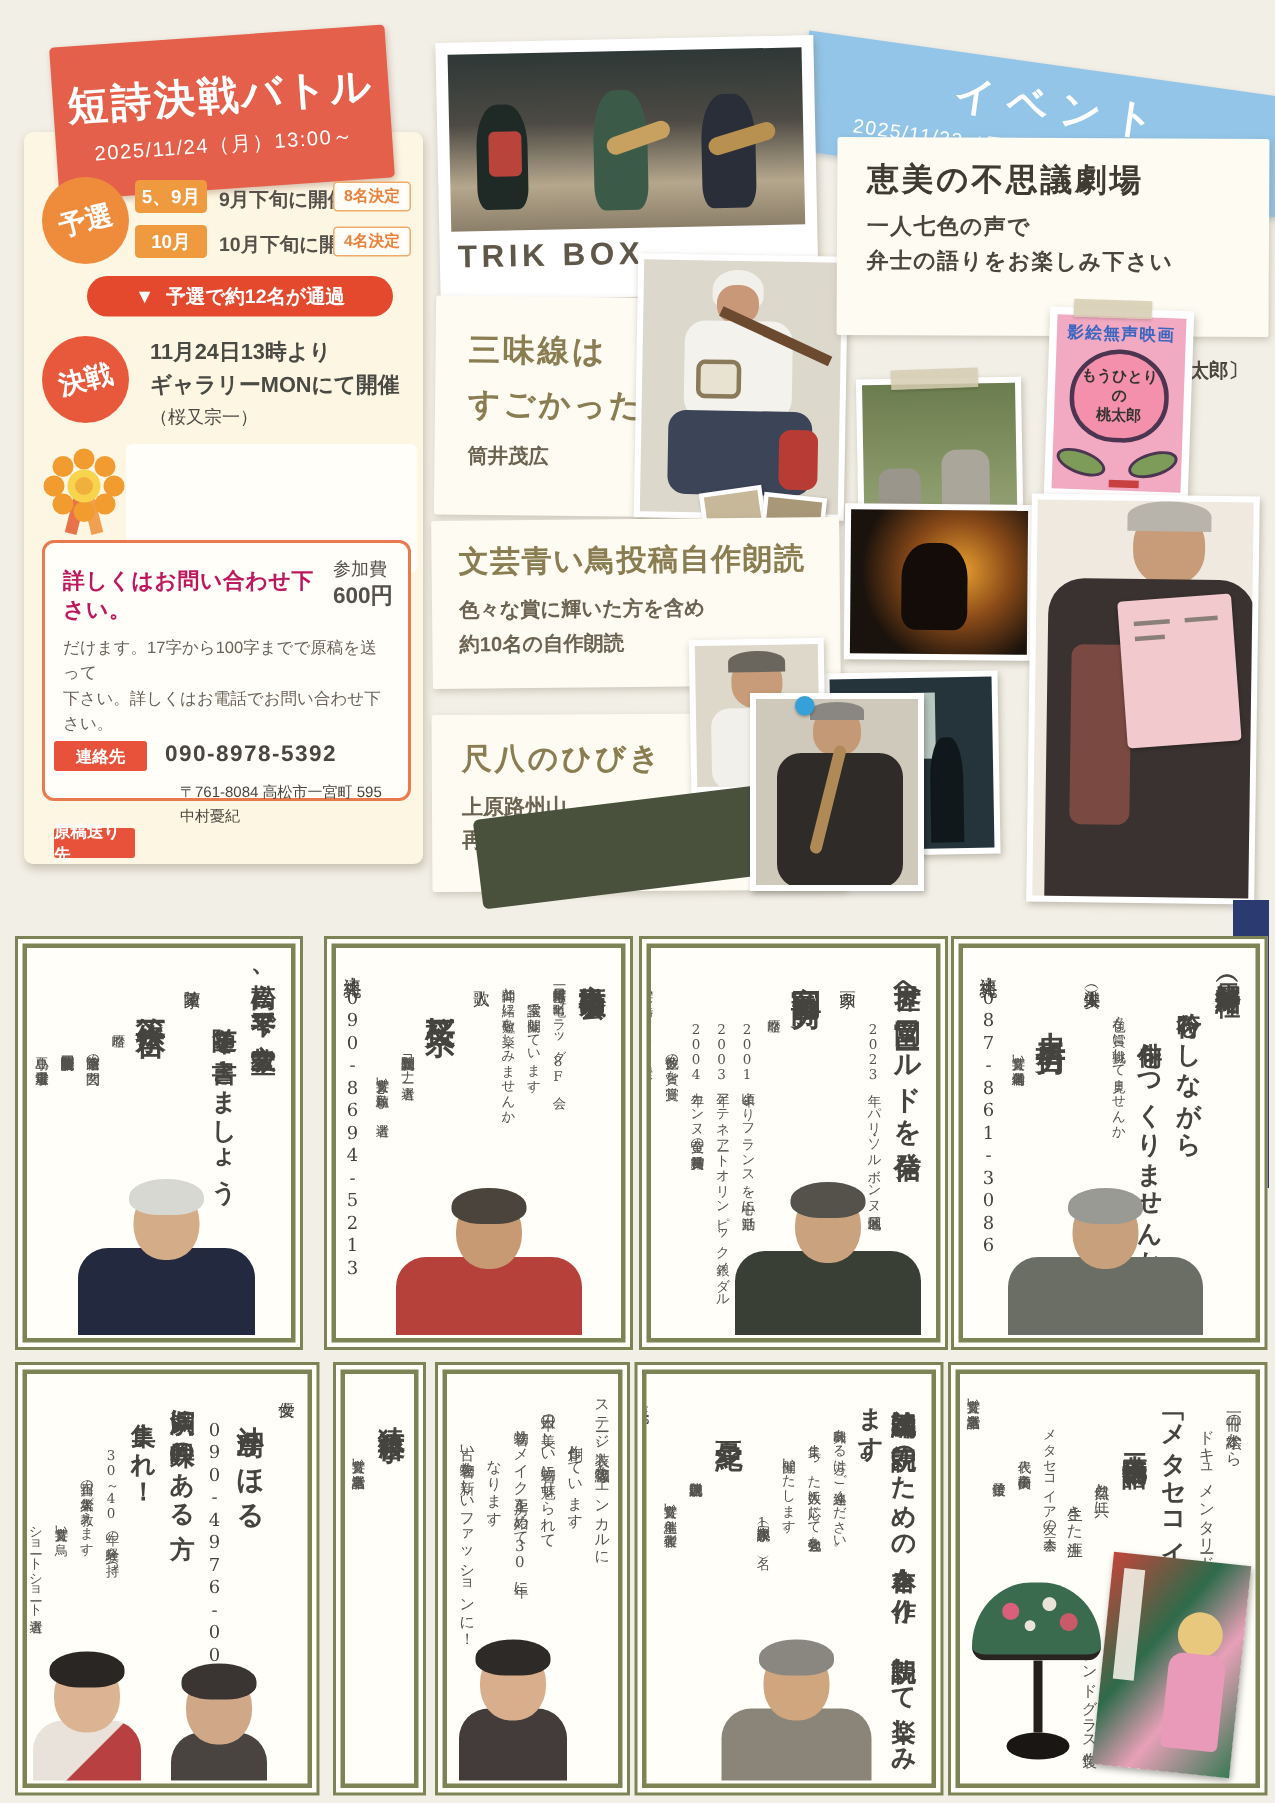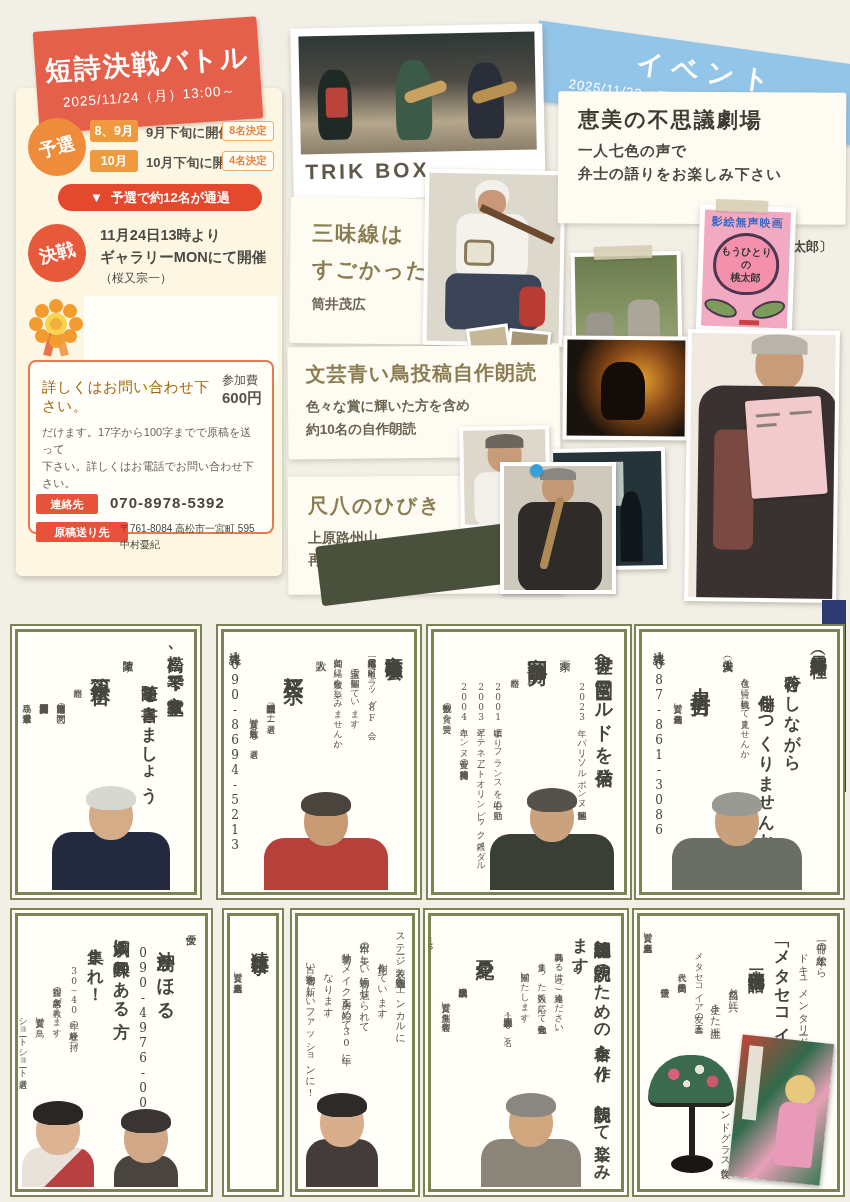--- a/index.html
+++ b/index.html
@@ -30,21 +30,21 @@
   .kessen-lines { left:100px; top:224px; width:180px; color:#4a4a44; }
   .kessen-lines .k1 { font-size:14.5px; font-weight:bold; line-height:22px; }
   .kessen-lines .k3 { font-size:12px; margin-top:2px; }
   .prize-box { left:84px; top:296px; width:194px; height:86px; background:#fffef8; border-radius:4px;
     color:#4b4a42; font-size:19.5px; font-weight:bold; line-height:32px; padding:10px 0 0 8px; }
   .recruit-box { left:28px; top:360px; width:246px; height:174px; background:#fffef8;
     border:2px solid #e87a4e; border-radius:8px; padding:10px 10px 0 12px; }
   .recruit-title { color:#e63c2a; font-size:23px; font-weight:bold; letter-spacing:1px; display:inline-block; }
   .fee { float:right; text-align:left; color:#55514a; margin-top:-2px; }
   .fee .f1 { font-size:12px; } .fee .f2 { font-size:15px; font-weight:bold; }
-  .recruit-sub { color:#a16207; font-size:14.5px; font-weight:normal; margin-top:6px; letter-spacing:.5px; }
+  .recruit-sub { color:#be185d; font-size:14.5px; font-weight:bold; margin-top:6px; letter-spacing:.5px; }
   .recruit-body { color:#6a6156; font-size:11px; line-height:17px; margin-top:8px; }
   .label-chip { background:#e8513a; color:#fff; font-size:11px; font-weight:bold; height:20px;
     display:flex; align-items:center; justify-content:center; border-radius:2px; }
   .contact-val { color:#4a463e; font-size:15px; font-weight:bold; letter-spacing:1px; }
   .ms-val { color:#4a463e; font-size:10px; line-height:16px; }
 
   
   .banner-blue { left:534px; top:20px; width:346px; height:80px; background:#92c5e8;
     transform:rotate(8deg); transform-origin:left center; color:#fff; text-align:center; padding-top:10px;
     box-shadow:0 2px 4px rgba(80,110,140,.3); }
@@ -107,21 +107,21 @@
 
 <div class="abs banner-orange">
   <div class="bt">短詩決戦バトル</div>
   <div class="bd">2025/11/24（月）13:00～</div>
 </div>
 
 <div class="abs circle-badge cb-yosen">
   <span>予選</span>
 </div>
 <div class="abs pill" style="left:90px;top:120px;">
-    <span>8、9月</span>
+    <span>5、9月</span>
   </div>
 <div class="abs detail-txt" style="left:146px;top:124px;">9月下旬に開催</div>
 <div class="abs result-box" style="left:222px;top:121px;">
     <span>8名決定</span>
   </div>
 <div class="abs pill" style="left:90px;top:150px;">
     <span>10月</span>
   </div>
 <div class="abs detail-txt" style="left:146px;top:154px;">10月下旬に開催</div>
 <div class="abs result-box" style="left:222px;top:151px;">
@@ -167,22 +167,22 @@
     <span class="f2">600円</span>
   </span>
   <div class="recruit-sub">詳しくはお問い合わせ下さい。</div>
   <div class="recruit-body">
     <div>だけます。17字から100字までで原稿を送って</div>
     <div>下さい。詳しくはお電話でお問い合わせ下さい。</div>
   </div>
 </div>
 
 <div class="abs label-chip" style="left:36px;top:494px;width:62px;">連絡先</div>
-<div class="abs contact-val" style="left:110px;top:494px;">070-8978-5392</div>
-<div class="abs label-chip" style="left:36px;top:522px;width:92px;">原稿送り先</div>
+<div class="abs contact-val" style="left:110px;top:494px;">090-8978-5392</div>
+<div class="abs label-chip" style="left:36px;top:552px;width:54px;">原稿送り先</div>
 <div class="abs ms-val" style="left:120px;top:521px;width:150px;">
   <div>〒761-8084 高松市一宮町 595</div>
   <div>中村憂紀</div>
 </div>
 
 <div class="abs banner-blue">
   <div class="et">イベント</div>
   <div class="ed">2025/11/23（日）14:00～ 入場料 1,000円</div>
 </div>
 

